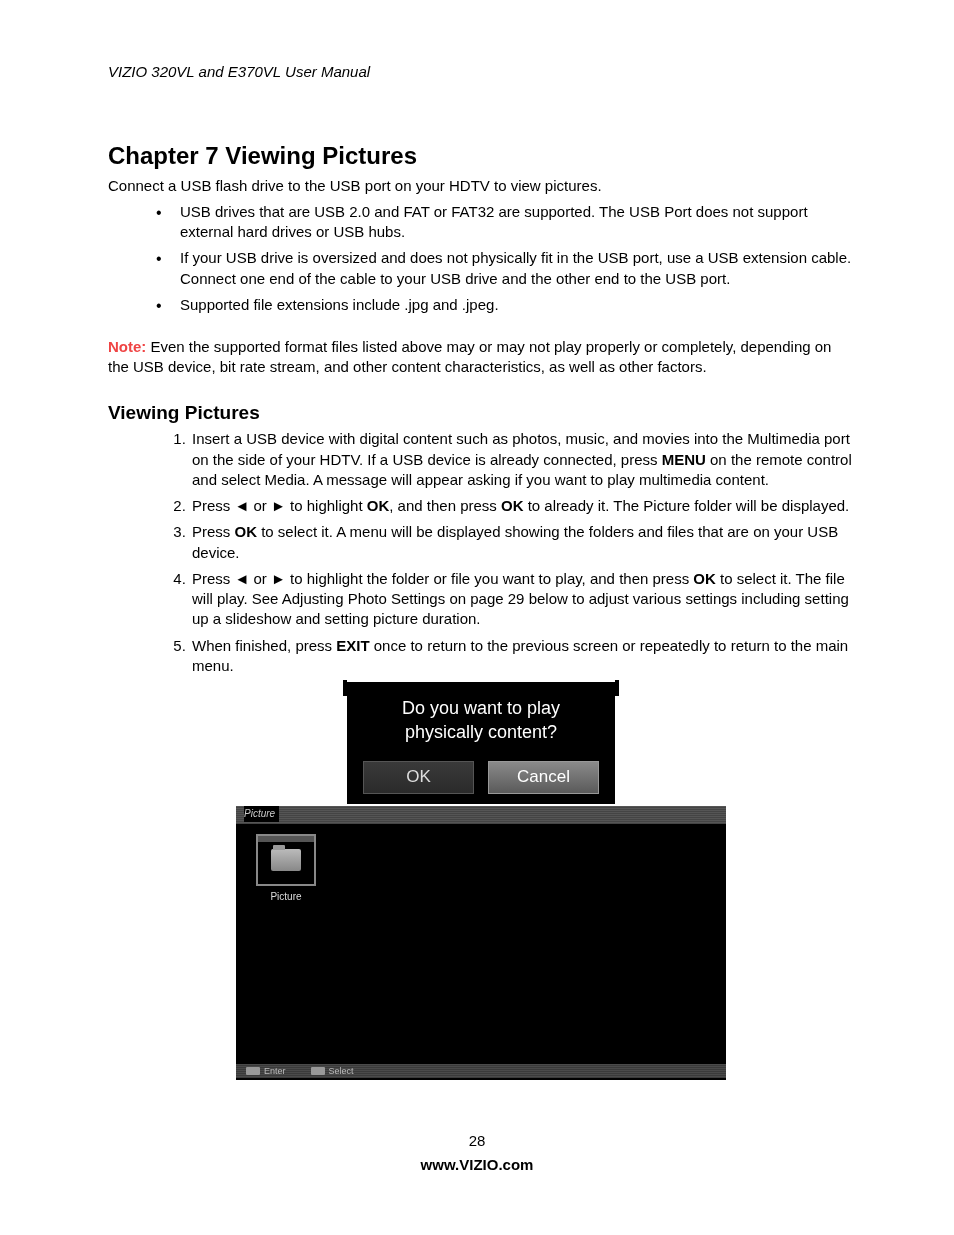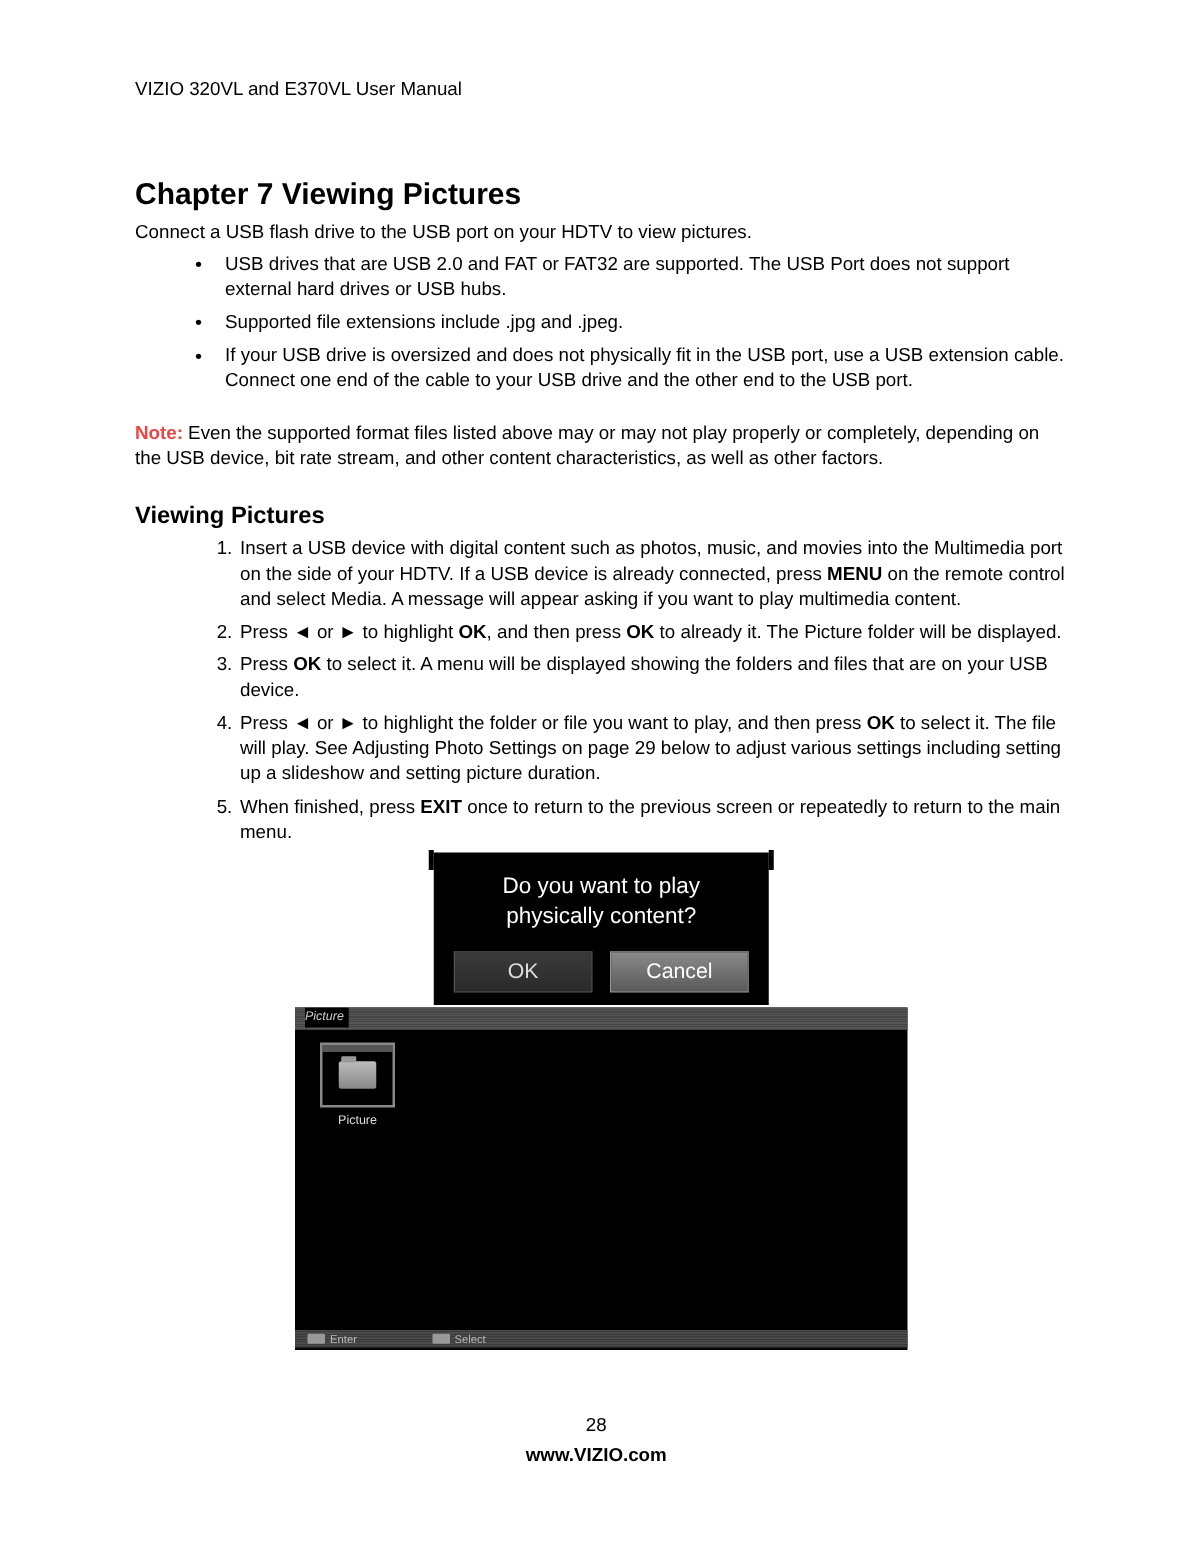--- a/index.html
+++ b/index.html
@@ -10,20 +10,21 @@
     background: #fff;
     width: 954px;
     height: 1235px;
     position: relative;
     padding: 62px 100px 0 108px;
     line-height: 1.35;
   }
   .header-line {
     font-size: 15px;
     margin-bottom: 58px;
+    font-style: italic;
   }
   h1 {
     font-size: 24px;
     font-weight: bold;
     margin-bottom: 3px;
   }
   .intro {
     margin-bottom: 6px;
   }
   ul.bullets {
@@ -178,21 +179,21 @@
     bottom: 2px;
     left: 0;
     right: 0;
     height: 14px;
     background: repeating-linear-gradient(0deg, #3a3a3a 0, #3a3a3a 1px, #4a4a4a 1px, #4a4a4a 2px);
     font-size: 9px;
     color: #bbb;
     padding-left: 10px;
     line-height: 14px;
     display: flex;
-    gap: 60px;
+    gap: 25px;
   }
   .hint-icon {
     display: inline-block;
     width: 14px;
     height: 8px;
     background: #999;
     vertical-align: middle;
     margin-right: 4px;
     border-radius: 1px;
   }
@@ -211,22 +212,22 @@
 </head>
 <body>
 
 <div class="header-line">VIZIO 320VL and E370VL User Manual</div>
 
 <h1>Chapter 7 Viewing Pictures</h1>
 <p class="intro">Connect a USB flash drive to the USB port on your HDTV to view pictures.</p>
 
 <ul class="bullets">
   <li>USB drives that are USB 2.0 and FAT or FAT32 are supported. The USB Port does not support external hard drives or USB hubs.</li>
+  <li>If your USB drive is oversized and does not physically fit in the USB port, use a USB extension cable. Connect one end of the cable to your USB drive and the other end to the USB port.</li>
   <li>Supported file extensions include .jpg and .jpeg.</li>
-  <li>If your USB drive is oversized and does not physically fit in the USB port, use a USB extension cable. Connect one end of the cable to your USB drive and the other end to the USB port.</li>
 </ul>
 
 <p class="note">
   <b class="grey">Note:</b><span> Even the supported format files listed above may or may not play properly or completely, depending on the USB device, bit rate stream, and other content characteristics, as well as other factors.</span>
 </p>
 
 <h2>Viewing Pictures</h2>
 
 <ol class="steps">
   <li>

